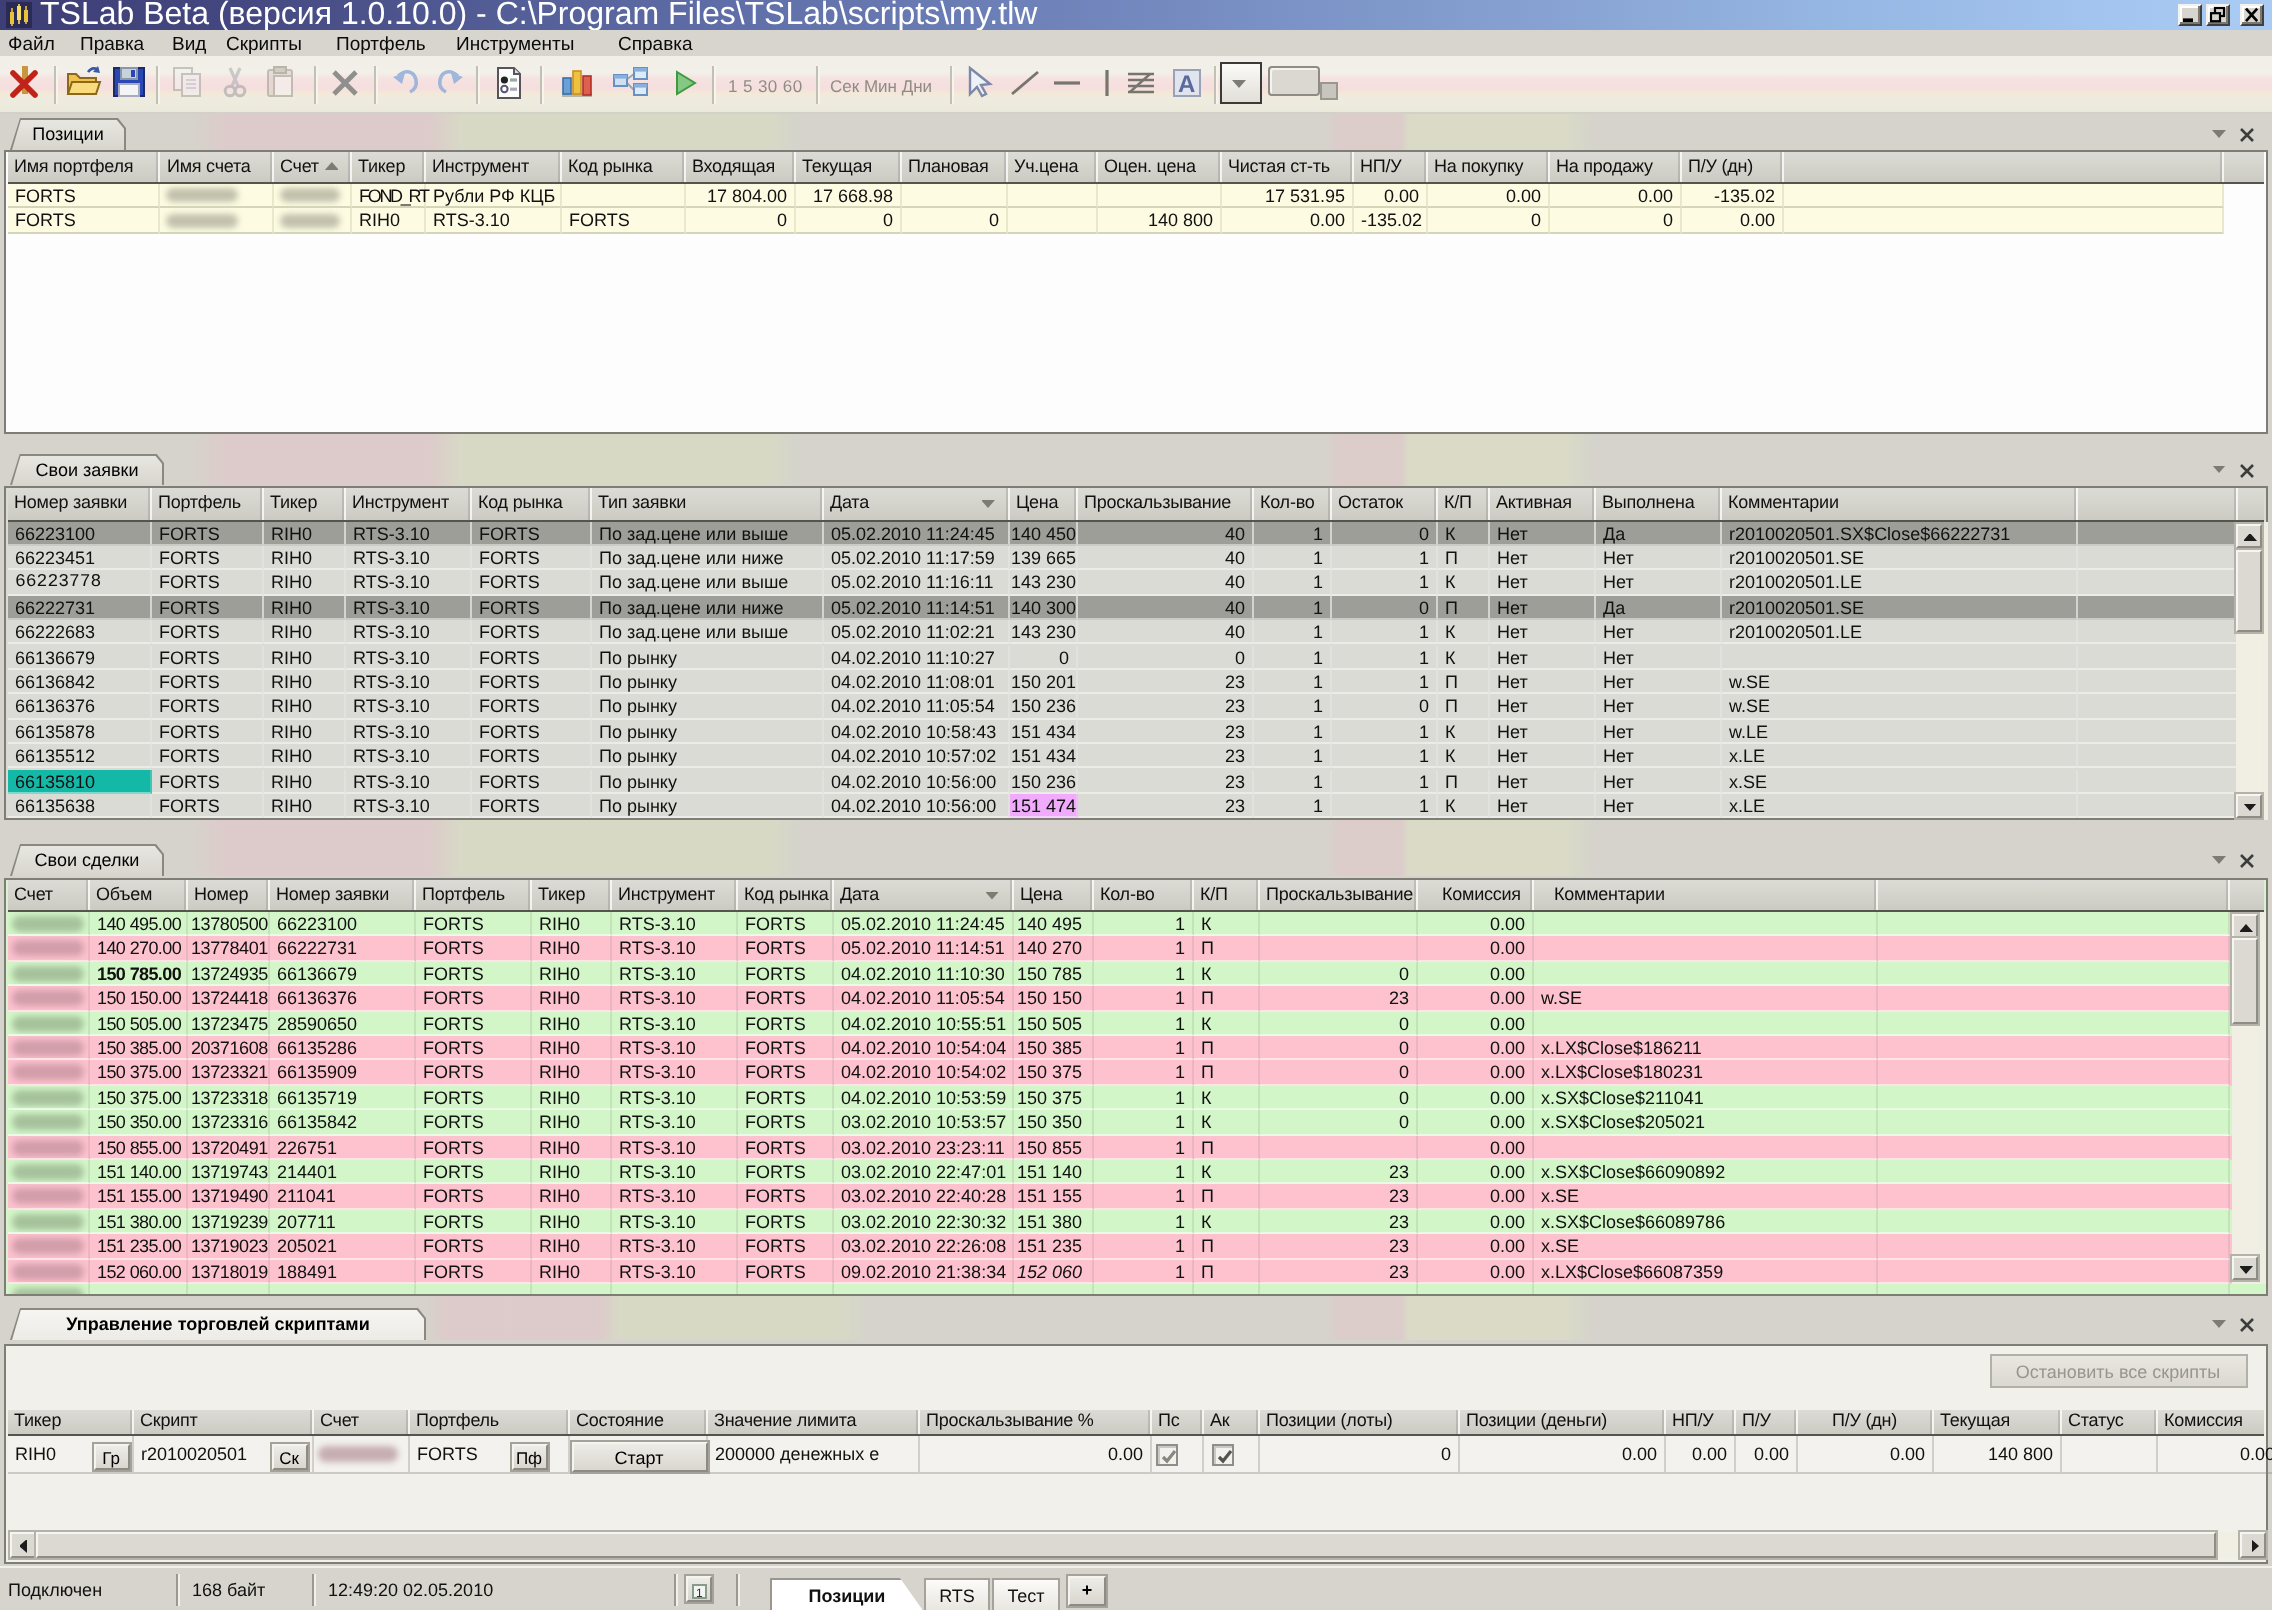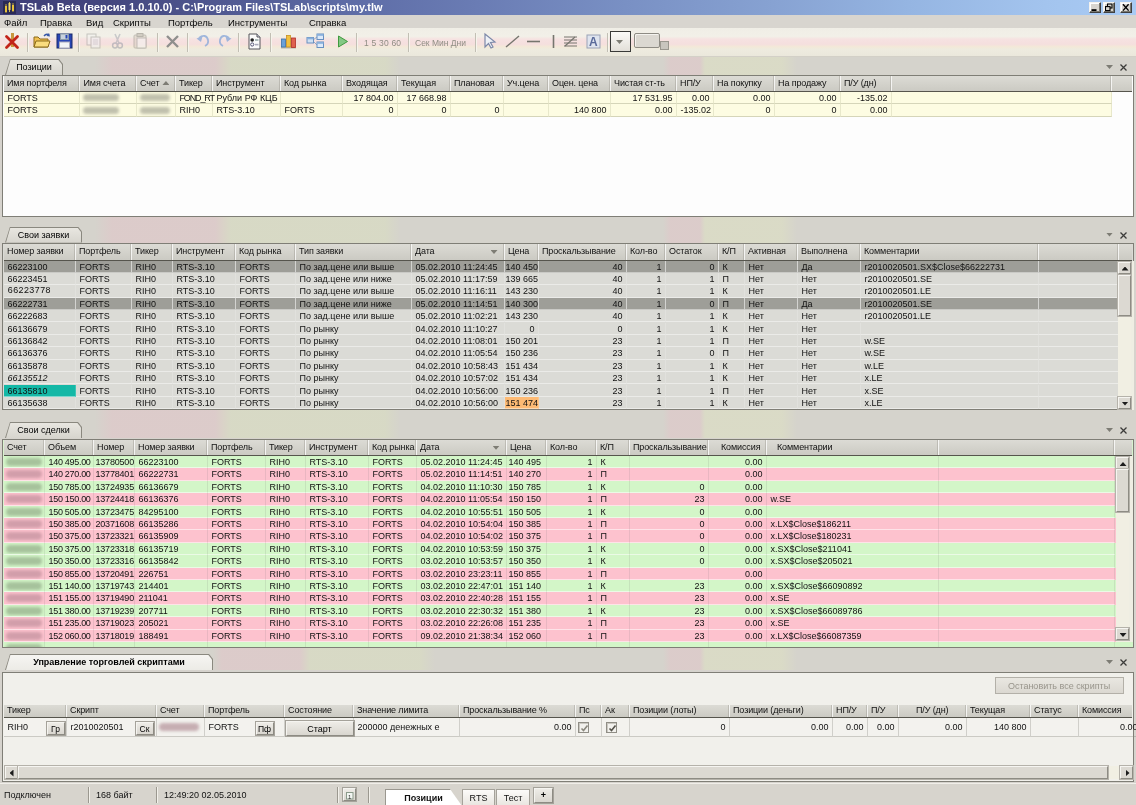--- a/index.html
+++ b/index.html
@@ -1,19 +1,19 @@
 <!DOCTYPE html>
 <html><head><meta charset="utf-8"><style>
 *{margin:0;padding:0;box-sizing:border-box}
 html,body{width:1136px;height:805px;overflow:hidden}
 body{font-family:"Liberation Sans",sans-serif;font-size:9px;color:#111;background:#d6d3cd;position:relative}
 .abs{position:absolute}
 .tb{position:absolute;left:0;width:1136px}
 
-#title{top:0;height:15px;background:linear-gradient(90deg,#3e3e77 0,#44477f 10%,#535d96 22%,#5f6ea8 32%,#6a7cb4 42%,#7990c4 55%,#87a2d2 68%,#95b5e2 80%,#a3c4ee 92%,#a9cbf4 100%);color:#fff;font-weight:bold;font-size:11px;line-height:15px}
+#title{top:0;height:15px;background:linear-gradient(90deg,#3e3e77 0,#44477f 10%,#535d96 22%,#5f6ea8 32%,#6a7cb4 42%,#7990c4 55%,#87a2d2 68%,#95b5e2 80%,#a3c4ee 92%,#a9cbf4 100%);color:#fff;font-weight:normal;font-size:16px;line-height:15px}
 #title .txt{position:absolute;left:20px;top:0}
 .wbtn{position:absolute;top:2px;width:12px;height:11px;background:#d8d5cf;border:1px solid #404040;border-top-color:#f4f2ee;border-left-color:#f4f2ee;box-shadow:inset -1px -1px 0 #7a786f,inset 1px 1px 0 #fff;font-size:8px;color:#000;text-align:center;line-height:10px}
 
 #menu{top:15px;height:13px;background:#d8d5cf;font-size:9.5px;color:#0a0a0a}
 #menu span{position:absolute;top:1.5px}
 
 #tool{top:28px;height:29px;background:linear-gradient(180deg,#f0eee6 0%,#f2f0e8 30%,#f6e2e1 40%,#f5dfde 58%,#f3e9d8 67%,#eeebdf 76%,#ebe8dc 100%);border-bottom:1px solid #d3d0c7}
 .tsep{position:absolute;top:5px;width:1px;height:19px;background:#c2bfb4;box-shadow:1px 0 0 #f6f4ec}
 .ticon{position:absolute;top:4px;width:19px;height:19px}
 .ttxt{position:absolute;top:10px;color:#8f8d83;font-size:8.5px;letter-spacing:.2px;white-space:pre}
@@ -521,21 +521,21 @@
 <i class="za8" style="background:#dbdbd6;border-right:1px solid rgba(255,255,255,.18);border-bottom:1px solid rgba(255,255,255,.45);text-align:right;">23</i>
 <i class="za9" style="background:#dbdbd6;border-right:1px solid rgba(255,255,255,.18);border-bottom:1px solid rgba(255,255,255,.45);text-align:right;">1</i>
 <i class="za10" style="background:#dbdbd6;border-right:1px solid rgba(255,255,255,.18);border-bottom:1px solid rgba(255,255,255,.45);text-align:right;">1</i>
 <i class="za11" style="background:#dbdbd6;border-right:1px solid rgba(255,255,255,.18);border-bottom:1px solid rgba(255,255,255,.45);">К</i>
 <i class="za12" style="background:#dbdbd6;border-right:1px solid rgba(255,255,255,.18);border-bottom:1px solid rgba(255,255,255,.45);">Нет</i>
 <i class="za13" style="background:#dbdbd6;border-right:1px solid rgba(255,255,255,.18);border-bottom:1px solid rgba(255,255,255,.45);">Нет</i>
 <i class="za14" style="background:#dbdbd6;border-right:1px solid rgba(255,255,255,.18);border-bottom:1px solid rgba(255,255,255,.45);">w.LE</i>
 <i class="za15" style="background:#dbdbd6;border-right:1px solid rgba(255,255,255,.18);border-bottom:1px solid rgba(255,255,255,.45);"></i>
 </div>
 <div class="row" style="top:128.60000000000002px;height:12.4px;line-height:12.2px">
-<i class="za0" style="background:#dbdbd6;border-right:1px solid rgba(255,255,255,.18);border-bottom:1px solid rgba(255,255,255,.45);font-style:italic;">66135512</i>
+<i class="za0" style="background:#dbdbd6;border-right:1px solid rgba(255,255,255,.18);border-bottom:1px solid rgba(255,255,255,.45);">66135512</i>
 <i class="za1" style="background:#dbdbd6;border-right:1px solid rgba(255,255,255,.18);border-bottom:1px solid rgba(255,255,255,.45);">FORTS</i>
 <i class="za2" style="background:#dbdbd6;border-right:1px solid rgba(255,255,255,.18);border-bottom:1px solid rgba(255,255,255,.45);">RIH0</i>
 <i class="za3" style="background:#dbdbd6;border-right:1px solid rgba(255,255,255,.18);border-bottom:1px solid rgba(255,255,255,.45);">RTS-3.10</i>
 <i class="za4" style="background:#dbdbd6;border-right:1px solid rgba(255,255,255,.18);border-bottom:1px solid rgba(255,255,255,.45);">FORTS</i>
 <i class="za5" style="background:#dbdbd6;border-right:1px solid rgba(255,255,255,.18);border-bottom:1px solid rgba(255,255,255,.45);">По рынку</i>
 <i class="za6" style="background:#dbdbd6;border-right:1px solid rgba(255,255,255,.18);border-bottom:1px solid rgba(255,255,255,.45);">04.02.2010 10:57:02</i>
 <i class="za7" style="background:#dbdbd6;border-right:1px solid rgba(255,255,255,.18);border-bottom:1px solid rgba(255,255,255,.45);text-align:right;padding-left:1px;">151 434</i>
 <i class="za8" style="background:#dbdbd6;border-right:1px solid rgba(255,255,255,.18);border-bottom:1px solid rgba(255,255,255,.45);text-align:right;">23</i>
 <i class="za9" style="background:#dbdbd6;border-right:1px solid rgba(255,255,255,.18);border-bottom:1px solid rgba(255,255,255,.45);text-align:right;">1</i>
 <i class="za10" style="background:#dbdbd6;border-right:1px solid rgba(255,255,255,.18);border-bottom:1px solid rgba(255,255,255,.45);text-align:right;">1</i>
@@ -564,21 +564,21 @@
 <i class="za15" style="background:#dbdbd6;border-right:1px solid rgba(255,255,255,.18);border-bottom:1px solid rgba(255,255,255,.45);"></i>
 </div>
 <div class="row" style="top:153.40000000000003px;height:12.4px;line-height:12.2px">
 <i class="za0" style="background:#dbdbd6;border-right:1px solid rgba(255,255,255,.18);border-bottom:1px solid rgba(255,255,255,.45);">66135638</i>
 <i class="za1" style="background:#dbdbd6;border-right:1px solid rgba(255,255,255,.18);border-bottom:1px solid rgba(255,255,255,.45);">FORTS</i>
 <i class="za2" style="background:#dbdbd6;border-right:1px solid rgba(255,255,255,.18);border-bottom:1px solid rgba(255,255,255,.45);">RIH0</i>
 <i class="za3" style="background:#dbdbd6;border-right:1px solid rgba(255,255,255,.18);border-bottom:1px solid rgba(255,255,255,.45);">RTS-3.10</i>
 <i class="za4" style="background:#dbdbd6;border-right:1px solid rgba(255,255,255,.18);border-bottom:1px solid rgba(255,255,255,.45);">FORTS</i>
 <i class="za5" style="background:#dbdbd6;border-right:1px solid rgba(255,255,255,.18);border-bottom:1px solid rgba(255,255,255,.45);">По рынку</i>
 <i class="za6" style="background:#dbdbd6;border-right:1px solid rgba(255,255,255,.18);border-bottom:1px solid rgba(255,255,255,.45);">04.02.2010 10:56:00</i>
-<i class="za7" style="background:#fdba74;border-right:1px solid rgba(255,255,255,.18);border-bottom:1px solid rgba(255,255,255,.45);text-align:left;padding-left:1px;">151 474</i>
+<i class="za7" style="background:#f0abfc;border-right:1px solid rgba(255,255,255,.18);border-bottom:1px solid rgba(255,255,255,.45);text-align:left;padding-left:1px;">151 474</i>
 <i class="za8" style="background:#dbdbd6;border-right:1px solid rgba(255,255,255,.18);border-bottom:1px solid rgba(255,255,255,.45);text-align:right;">23</i>
 <i class="za9" style="background:#dbdbd6;border-right:1px solid rgba(255,255,255,.18);border-bottom:1px solid rgba(255,255,255,.45);text-align:right;">1</i>
 <i class="za10" style="background:#dbdbd6;border-right:1px solid rgba(255,255,255,.18);border-bottom:1px solid rgba(255,255,255,.45);text-align:right;">1</i>
 <i class="za11" style="background:#dbdbd6;border-right:1px solid rgba(255,255,255,.18);border-bottom:1px solid rgba(255,255,255,.45);">К</i>
 <i class="za12" style="background:#dbdbd6;border-right:1px solid rgba(255,255,255,.18);border-bottom:1px solid rgba(255,255,255,.45);">Нет</i>
 <i class="za13" style="background:#dbdbd6;border-right:1px solid rgba(255,255,255,.18);border-bottom:1px solid rgba(255,255,255,.45);">Нет</i>
 <i class="za14" style="background:#dbdbd6;border-right:1px solid rgba(255,255,255,.18);border-bottom:1px solid rgba(255,255,255,.45);">x.LE</i>
 <i class="za15" style="background:#dbdbd6;border-right:1px solid rgba(255,255,255,.18);border-bottom:1px solid rgba(255,255,255,.45);"></i>
 </div>
 <div class="abs" style="left:1128px;top:17px;height:149px;width:3.5px;background:#efeee3"></div>
@@ -658,21 +658,21 @@
 <i class="sd11" style="border-right:1px solid rgba(120,120,120,.15);border-bottom:1px solid rgba(255,255,255,.55);">П</i>
 <i class="sd12" style="border-right:1px solid rgba(120,120,120,.15);border-bottom:1px solid rgba(255,255,255,.55);text-align:right;"></i>
 <i class="sd13" style="border-right:1px solid rgba(120,120,120,.15);border-bottom:1px solid rgba(255,255,255,.55);text-align:right;">0.00</i>
 <i class="sd14" style="border-right:1px solid rgba(120,120,120,.15);border-bottom:1px solid rgba(255,255,255,.55);"></i>
 <i class="sd15" style="border-right:1px solid rgba(120,120,120,.15);border-bottom:1px solid rgba(255,255,255,.55);"></i>
 </div>
 <div class="row" style="top:41.3px;height:12.4px;line-height:12.2px;background:#d3f6c8">
 <i class="sd0" style="border-right:1px solid rgba(120,120,120,.15);border-bottom:1px solid rgba(255,255,255,.55);">
         <span class="blur" style="left:2px;top:2px;width:36px;height:8px;background:#a6c29c"></span>
       </i>
-<i class="sd1" style="border-right:1px solid rgba(120,120,120,.15);border-bottom:1px solid rgba(255,255,255,.55);letter-spacing:-0.3px;padding-right:6px;">150 785.00</i>
+<i class="sd1" style="border-right:1px solid rgba(120,120,120,.15);border-bottom:1px solid rgba(255,255,255,.55);letter-spacing:-0.3px;padding-right:6px;font-weight:bold;">150 785.00</i>
 <i class="sd2" style="border-right:1px solid rgba(120,120,120,.15);border-bottom:1px solid rgba(255,255,255,.55);padding-left:2px;letter-spacing:-0.2px;">13724935</i>
 <i class="sd3" style="border-right:1px solid rgba(120,120,120,.15);border-bottom:1px solid rgba(255,255,255,.55);">66136679</i>
 <i class="sd4" style="border-right:1px solid rgba(120,120,120,.15);border-bottom:1px solid rgba(255,255,255,.55);">FORTS</i>
 <i class="sd5" style="border-right:1px solid rgba(120,120,120,.15);border-bottom:1px solid rgba(255,255,255,.55);">RIH0</i>
 <i class="sd6" style="border-right:1px solid rgba(120,120,120,.15);border-bottom:1px solid rgba(255,255,255,.55);">RTS-3.10</i>
 <i class="sd7" style="border-right:1px solid rgba(120,120,120,.15);border-bottom:1px solid rgba(255,255,255,.55);">FORTS</i>
 <i class="sd8" style="border-right:1px solid rgba(120,120,120,.15);border-bottom:1px solid rgba(255,255,255,.55);">04.02.2010 11:10:30</i>
 <i class="sd9" style="border-right:1px solid rgba(120,120,120,.15);border-bottom:1px solid rgba(255,255,255,.55);padding-left:2px;">150 785</i>
 <i class="sd10" style="border-right:1px solid rgba(120,120,120,.15);border-bottom:1px solid rgba(255,255,255,.55);text-align:right;">1</i>
 <i class="sd11" style="border-right:1px solid rgba(120,120,120,.15);border-bottom:1px solid rgba(255,255,255,.55);">К</i>
@@ -700,21 +700,21 @@
 <i class="sd13" style="border-right:1px solid rgba(120,120,120,.15);border-bottom:1px solid rgba(255,255,255,.55);text-align:right;">0.00</i>
 <i class="sd14" style="border-right:1px solid rgba(120,120,120,.15);border-bottom:1px solid rgba(255,255,255,.55);">w.SE</i>
 <i class="sd15" style="border-right:1px solid rgba(120,120,120,.15);border-bottom:1px solid rgba(255,255,255,.55);"></i>
 </div>
 <div class="row" style="top:66.1px;height:12.4px;line-height:12.2px;background:#d3f6c8">
 <i class="sd0" style="border-right:1px solid rgba(120,120,120,.15);border-bottom:1px solid rgba(255,255,255,.55);">
         <span class="blur" style="left:2px;top:2px;width:36px;height:8px;background:#a6c29c"></span>
       </i>
 <i class="sd1" style="border-right:1px solid rgba(120,120,120,.15);border-bottom:1px solid rgba(255,255,255,.55);text-align:right;letter-spacing:-0.3px;padding-right:2px;">150 505.00</i>
 <i class="sd2" style="border-right:1px solid rgba(120,120,120,.15);border-bottom:1px solid rgba(255,255,255,.55);padding-left:2px;letter-spacing:-0.2px;">13723475</i>
-<i class="sd3" style="border-right:1px solid rgba(120,120,120,.15);border-bottom:1px solid rgba(255,255,255,.55);">84295100</i>
+<i class="sd3" style="border-right:1px solid rgba(120,120,120,.15);border-bottom:1px solid rgba(255,255,255,.55);">28590650</i>
 <i class="sd4" style="border-right:1px solid rgba(120,120,120,.15);border-bottom:1px solid rgba(255,255,255,.55);">FORTS</i>
 <i class="sd5" style="border-right:1px solid rgba(120,120,120,.15);border-bottom:1px solid rgba(255,255,255,.55);">RIH0</i>
 <i class="sd6" style="border-right:1px solid rgba(120,120,120,.15);border-bottom:1px solid rgba(255,255,255,.55);">RTS-3.10</i>
 <i class="sd7" style="border-right:1px solid rgba(120,120,120,.15);border-bottom:1px solid rgba(255,255,255,.55);">FORTS</i>
 <i class="sd8" style="border-right:1px solid rgba(120,120,120,.15);border-bottom:1px solid rgba(255,255,255,.55);">04.02.2010 10:55:51</i>
 <i class="sd9" style="border-right:1px solid rgba(120,120,120,.15);border-bottom:1px solid rgba(255,255,255,.55);padding-left:2px;">150 505</i>
 <i class="sd10" style="border-right:1px solid rgba(120,120,120,.15);border-bottom:1px solid rgba(255,255,255,.55);text-align:right;">1</i>
 <i class="sd11" style="border-right:1px solid rgba(120,120,120,.15);border-bottom:1px solid rgba(255,255,255,.55);">К</i>
 <i class="sd12" style="border-right:1px solid rgba(120,120,120,.15);border-bottom:1px solid rgba(255,255,255,.55);text-align:right;">0</i>
 <i class="sd13" style="border-right:1px solid rgba(120,120,120,.15);border-bottom:1px solid rgba(255,255,255,.55);text-align:right;">0.00</i>
@@ -906,21 +906,21 @@
         <span class="blur" style="left:2px;top:2px;width:36px;height:8px;background:#d29eaa"></span>
       </i>
 <i class="sd1" style="border-right:1px solid rgba(120,120,120,.15);border-bottom:1px solid rgba(255,255,255,.55);text-align:right;letter-spacing:-0.3px;padding-right:2px;">152 060.00</i>
 <i class="sd2" style="border-right:1px solid rgba(120,120,120,.15);border-bottom:1px solid rgba(255,255,255,.55);padding-left:2px;letter-spacing:-0.2px;">13718019</i>
 <i class="sd3" style="border-right:1px solid rgba(120,120,120,.15);border-bottom:1px solid rgba(255,255,255,.55);">188491</i>
 <i class="sd4" style="border-right:1px solid rgba(120,120,120,.15);border-bottom:1px solid rgba(255,255,255,.55);">FORTS</i>
 <i class="sd5" style="border-right:1px solid rgba(120,120,120,.15);border-bottom:1px solid rgba(255,255,255,.55);">RIH0</i>
 <i class="sd6" style="border-right:1px solid rgba(120,120,120,.15);border-bottom:1px solid rgba(255,255,255,.55);">RTS-3.10</i>
 <i class="sd7" style="border-right:1px solid rgba(120,120,120,.15);border-bottom:1px solid rgba(255,255,255,.55);">FORTS</i>
 <i class="sd8" style="border-right:1px solid rgba(120,120,120,.15);border-bottom:1px solid rgba(255,255,255,.55);">09.02.2010 21:38:34</i>
-<i class="sd9" style="border-right:1px solid rgba(120,120,120,.15);border-bottom:1px solid rgba(255,255,255,.55);padding-left:2px;">152 060</i>
+<i class="sd9" style="border-right:1px solid rgba(120,120,120,.15);border-bottom:1px solid rgba(255,255,255,.55);padding-left:2px;font-style:italic;">152 060</i>
 <i class="sd10" style="border-right:1px solid rgba(120,120,120,.15);border-bottom:1px solid rgba(255,255,255,.55);text-align:right;">1</i>
 <i class="sd11" style="border-right:1px solid rgba(120,120,120,.15);border-bottom:1px solid rgba(255,255,255,.55);">П</i>
 <i class="sd12" style="border-right:1px solid rgba(120,120,120,.15);border-bottom:1px solid rgba(255,255,255,.55);text-align:right;">23</i>
 <i class="sd13" style="border-right:1px solid rgba(120,120,120,.15);border-bottom:1px solid rgba(255,255,255,.55);text-align:right;">0.00</i>
 <i class="sd14" style="border-right:1px solid rgba(120,120,120,.15);border-bottom:1px solid rgba(255,255,255,.55);">x.LX$Close$66087359</i>
 <i class="sd15" style="border-right:1px solid rgba(120,120,120,.15);border-bottom:1px solid rgba(255,255,255,.55);"></i>
 </div>
 <div class="row" style="top:202.50000000000006px;height:12.4px;line-height:12.2px;background:#d3f6c8">
 <i class="sd0" style="border-right:1px solid rgba(120,120,120,.15);border-bottom:1px solid rgba(255,255,255,.55);">
         <span class="blur" style="left:2px;top:2px;width:36px;height:8px;background:#a6c29c"></span>

